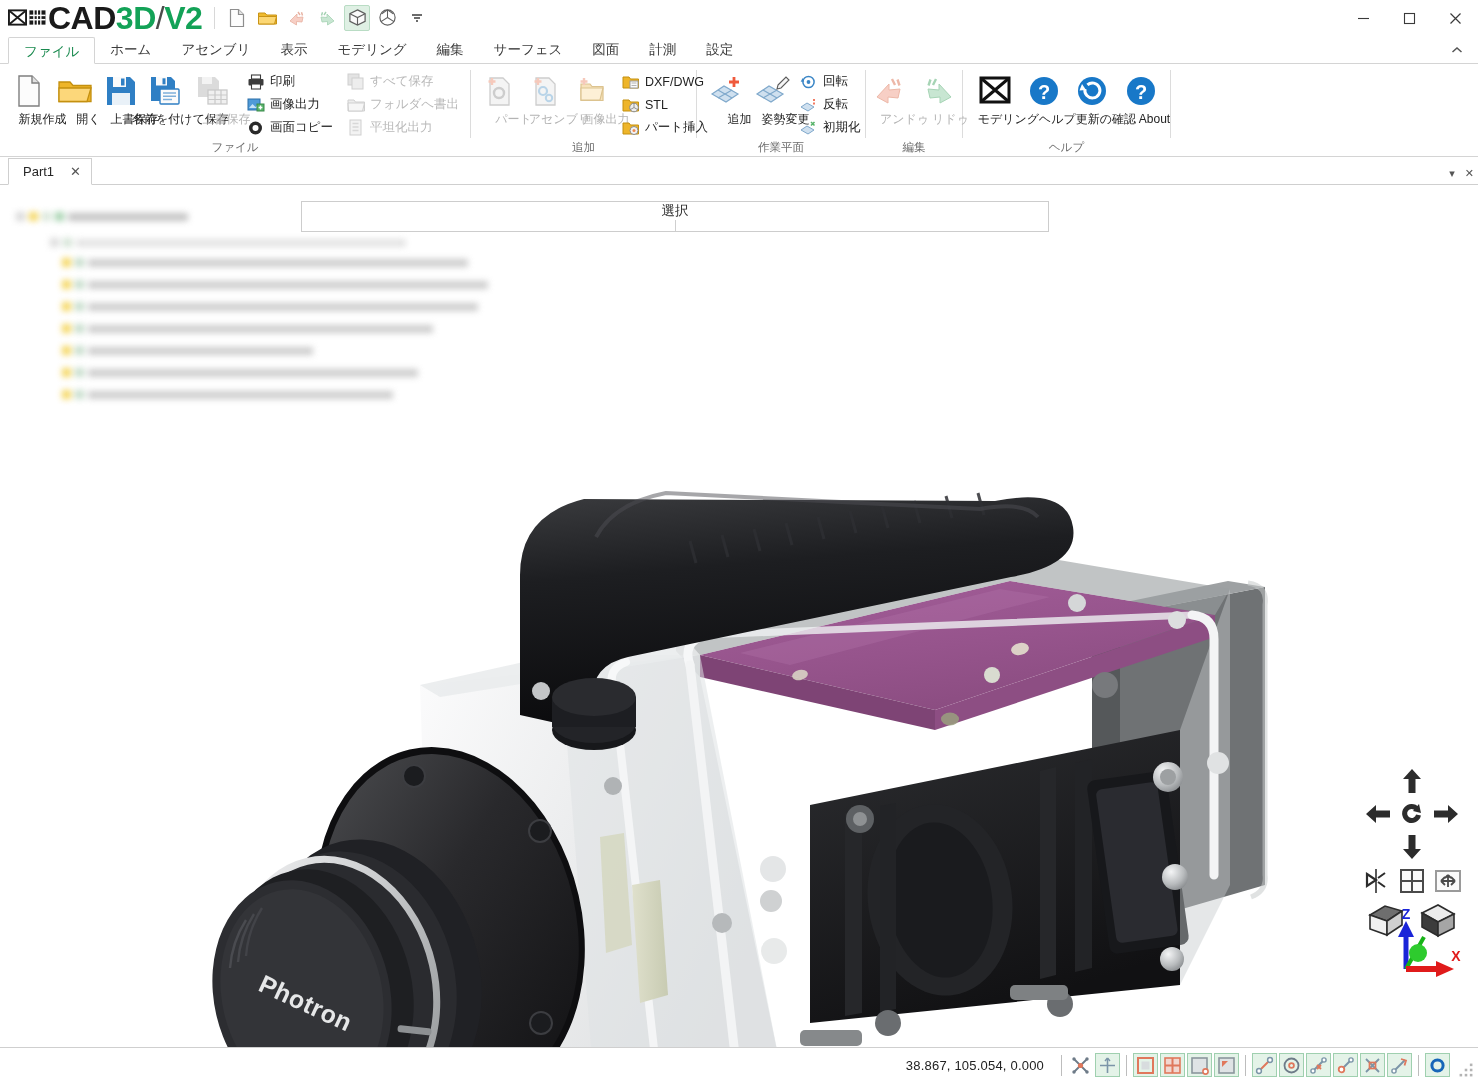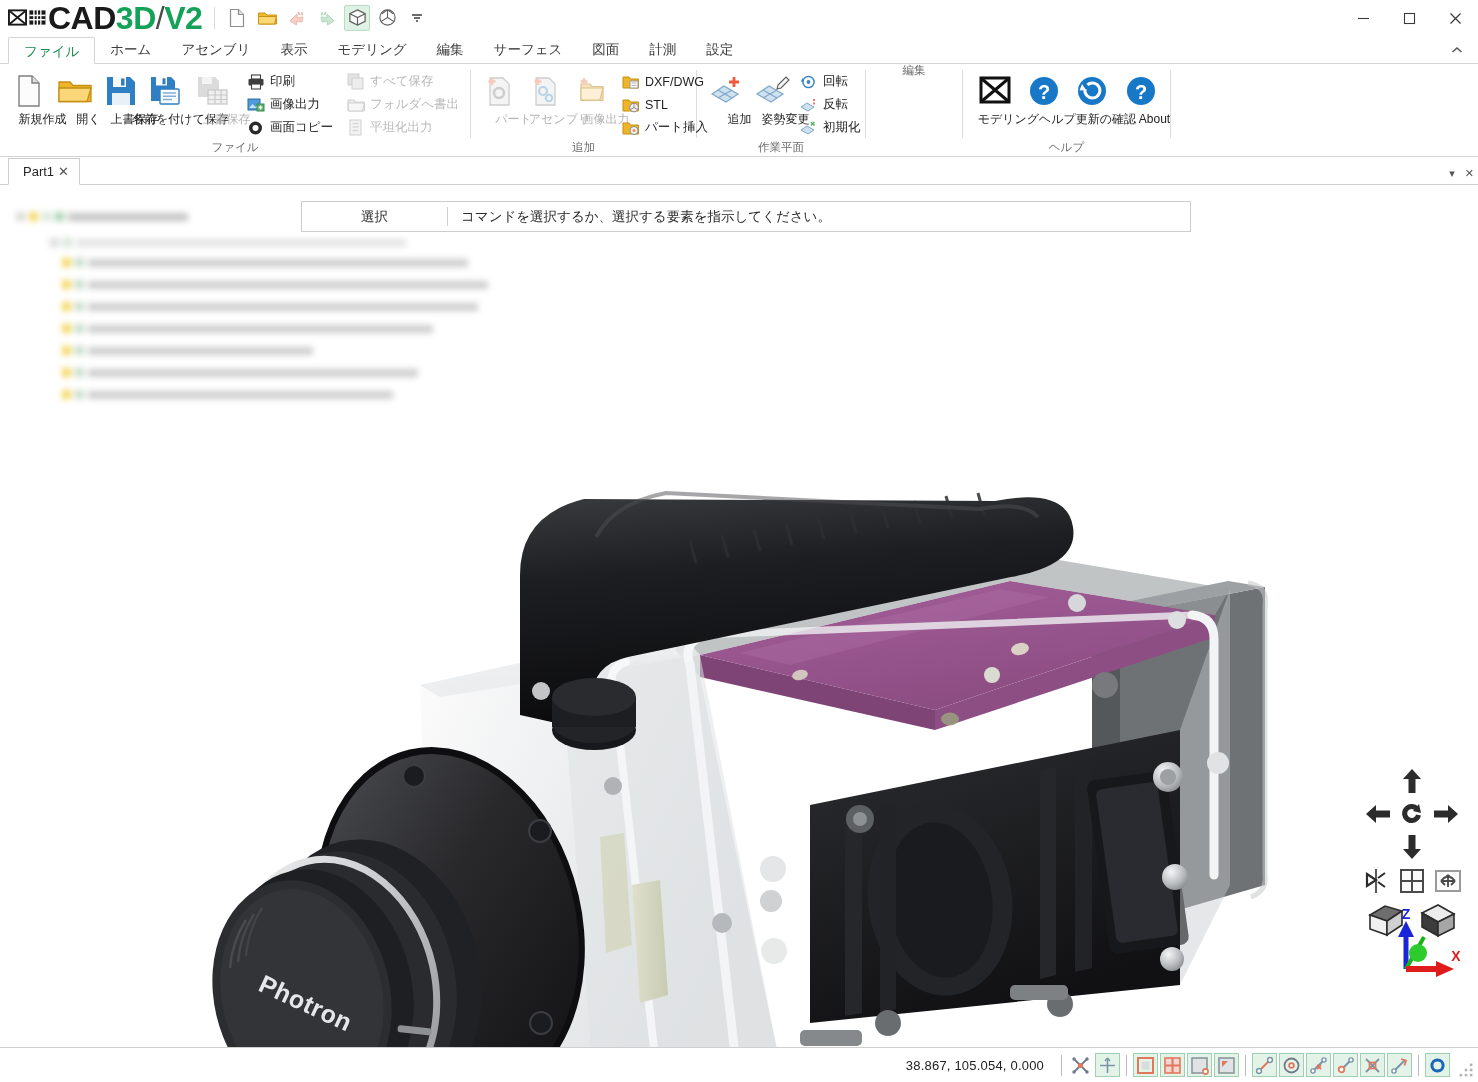--- a/index.html
+++ b/index.html
@@ -90,21 +90,21 @@
   .smallbtn .ic { width:19px; height:19px; display:flex; align-items:center; justify-content:center; }
   .smallbtn .lb { font-size:12.5px; color:#232323; white-space:nowrap; }
   .smallbtn.dis .lb { color:#b9b9b9; }
 
   
   .doctabs {
     position:absolute; left:0; top:157px; width:1478px; height:28px;
     background:#fff; border-bottom:1px solid #cfcfcf; display:flex; align-items:flex-end;
   }
   .doctab {
-    display:flex; align-items:center; gap:4px; height:27px; padding:0 10px 0 14px;
+    display:flex; align-items:center; gap:16px; height:27px; padding:0 10px 0 14px;
     border:1px solid #cfcfcf; border-bottom:1px solid #fff; margin-bottom:-1px;
     font-size:13px; color:#262626; background:#fff; cursor:pointer;
   }
   .doctab .x { font-size:13px; color:#555; cursor:pointer; }
   .doctabs-right { position:absolute; right:4px; bottom:4px; display:flex; gap:10px; align-items:center; }
   .dt-ic { font-size:11px; color:#555; cursor:pointer; }
 
   
   .viewport {
     position:absolute; left:0; top:185px; width:1478px; height:862px;
@@ -115,22 +115,22 @@
   .tree {
     position:absolute; left:10px; top:22px; width:520px; height:205px;
     filter: blur(3.4px); opacity:0.82; pointer-events:none;
   }
   .tr { position:absolute; height:11px; display:flex; align-items:center; gap:4px; }
   .tr .sq { width:9px; height:9px; }
   .tr .bar { height:8px; border-radius:1px; }
 
   
   .cmdbar {
-    position:absolute; left:301px; top:16px; width:890px; height:31px;
-    background:#fff; border:1px solid #cdcdcd; display:flex; align-items:center;
+    position:absolute; left:301px; top:16px; width:748px; height:31px;
+    background:#fff; border:1px solid #cdcdcd; display:flex; align-items:center;flex-direction:column;
   }
   .cmd-label {
     width:145px; text-align:center; font-size:13.5px; color:#2b2b2b;
   }
   .cmd-div { width:1px; height:19px; background:#cfcfcf; }
   .cmd-msg { padding-left:13px; font-size:13.5px; color:#2b2b2b; }
 
   
   .model { position:absolute; left:0; top:0; width:1478px; height:862px; }
 
@@ -514,20 +514,40 @@
             <span class="lb">初期化</span>
           </div>
         </div>
       </div>
       <div class="rgroup-title">作業平面</div>
     </div>
 
     <div class="rgroup-sep"></div>
 
     <div class="rgroup" style="width:96px">
+      <div class="rgroup-body" style="justify-content:center">
+        <div class="bigbtn dis">
+          <span class="ic">
+            <svg width="36" height="32" viewBox="0 0 36 32">
+              <path d="M4 22 L16 9 L16 15 L27 14 L25 23 L15 22 L15 28 Z" fill="#f7cfc5" stroke="#edb8a8" stroke-width="1"></path>
+              <path d="M19 4 l3 6 M24.5 4.5 l2 6" stroke="#edb8a8" stroke-width="2.4"></path>
+            </svg>
+          </span>
+          <span class="lb">アンドゥ</span>
+        </div>
+        <div class="bigbtn dis">
+          <span class="ic">
+            <svg width="36" height="32" viewBox="0 0 36 32">
+              <path d="M32 22 L20 9 L20 15 L9 14 L11 23 L21 22 L21 28 Z" fill="#c8e6d2" stroke="#a6d4b5" stroke-width="1"></path>
+              <path d="M17 4 l-3 6 M11.5 4.5 l-2 6" stroke="#a6d4b5" stroke-width="2.4"></path>
+            </svg>
+          </span>
+          <span class="lb">リドゥ</span>
+        </div>
+      </div>
       <div class="rgroup-title">編集</div>
     </div>
 
     <div class="rgroup-sep"></div>
 
     <div class="rgroup" style="width:207px">
       <div class="rgroup-body">
         <div class="bigbtn">
           <span class="ic">
             <svg width="34" height="34" viewBox="0 0 34 34">
@@ -632,21 +652,20 @@
       <div class="tr" style="left:52px; top:182px;">
         <span class="sq" style="background:#f2cd3a"></span>
         <span class="sq" style="background:#b7d3bd"></span>
         <span class="bar" style="width:305px; background:#c2c2c2"></span>
       </div>
     </div>
 
     <div class="cmdbar">
       <span class="cmd-label">選択</span>
       <span class="cmd-div"></span>
-      <span class="cmd-msg">コマンドを選択するか、選択する要素を指示してください。</span>
     </div>
 
     <svg class="model" viewBox="0 0 1478 862">
       <defs>
         <linearGradient id="gBodyTop" x1="0" y1="0" x2="0.3" y2="1">
           <stop offset="0" stop-color="#a3a6a8"></stop>
             <stop offset="1" stop-color="#76797b"></stop>
         </linearGradient>
         <linearGradient id="gPurple" x1="0.1" y1="0" x2="0.6" y2="1">
           <stop offset="0" stop-color="#a25d98"></stop>

